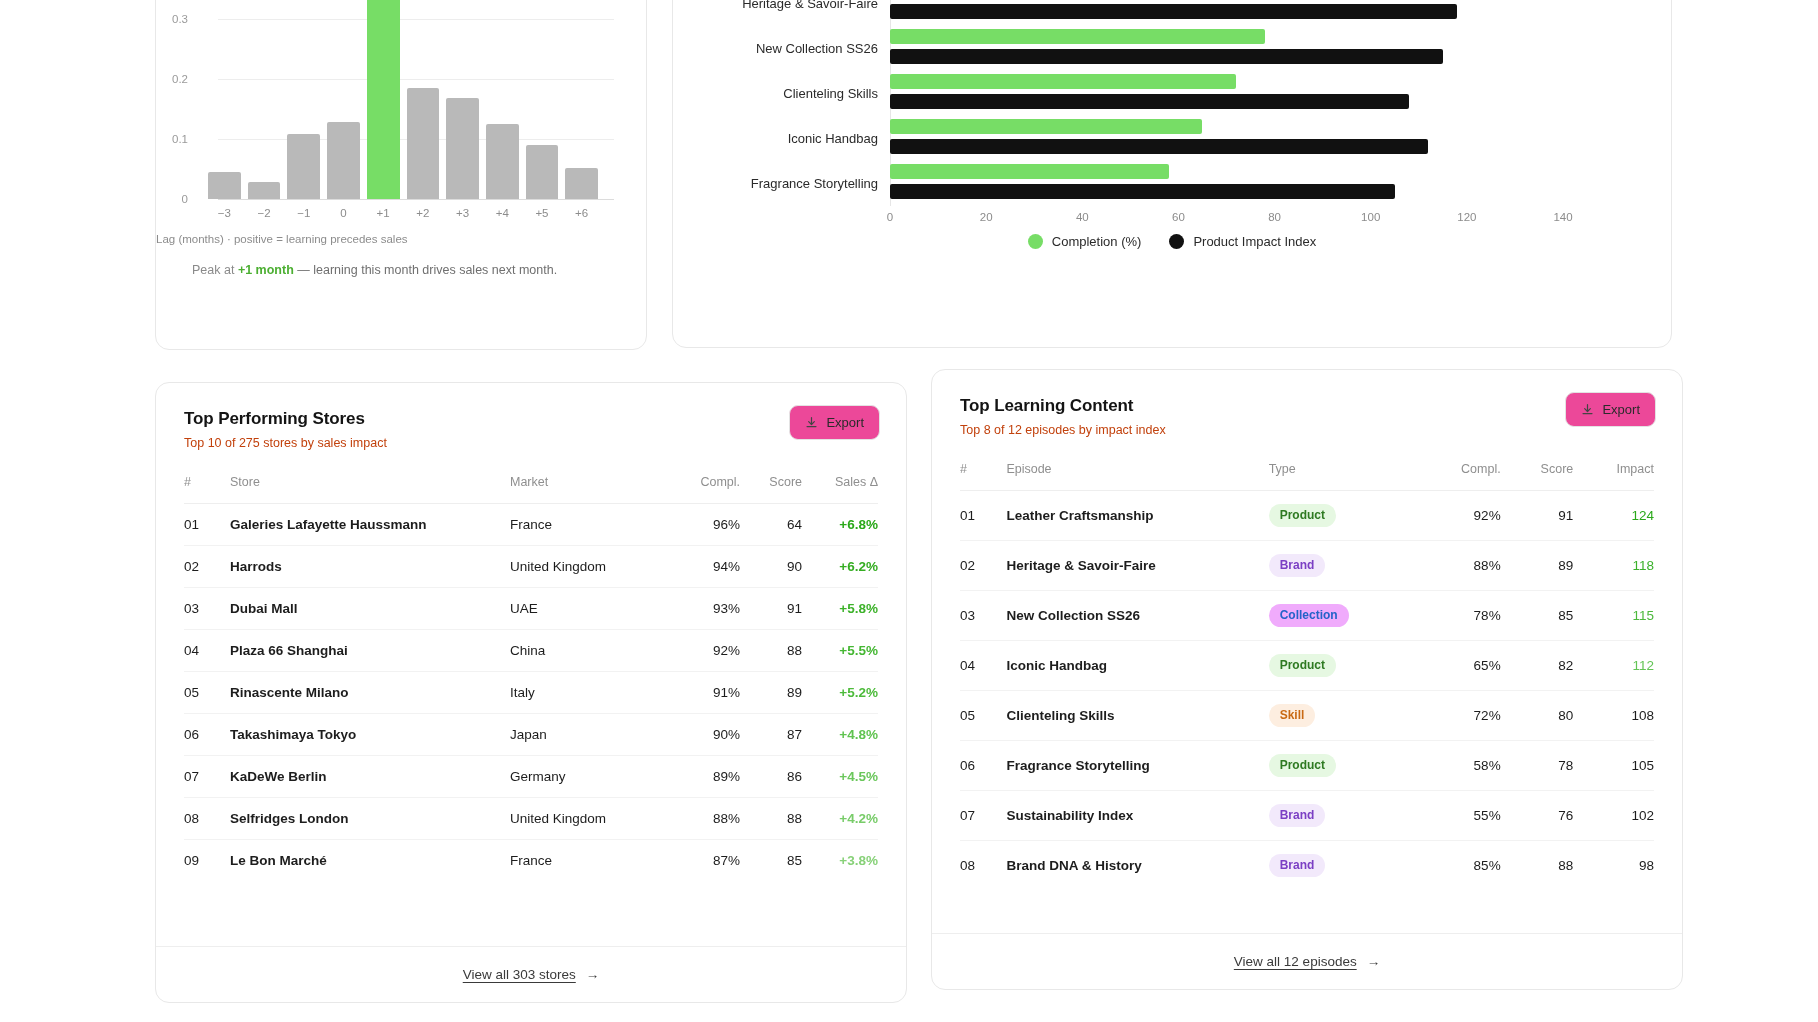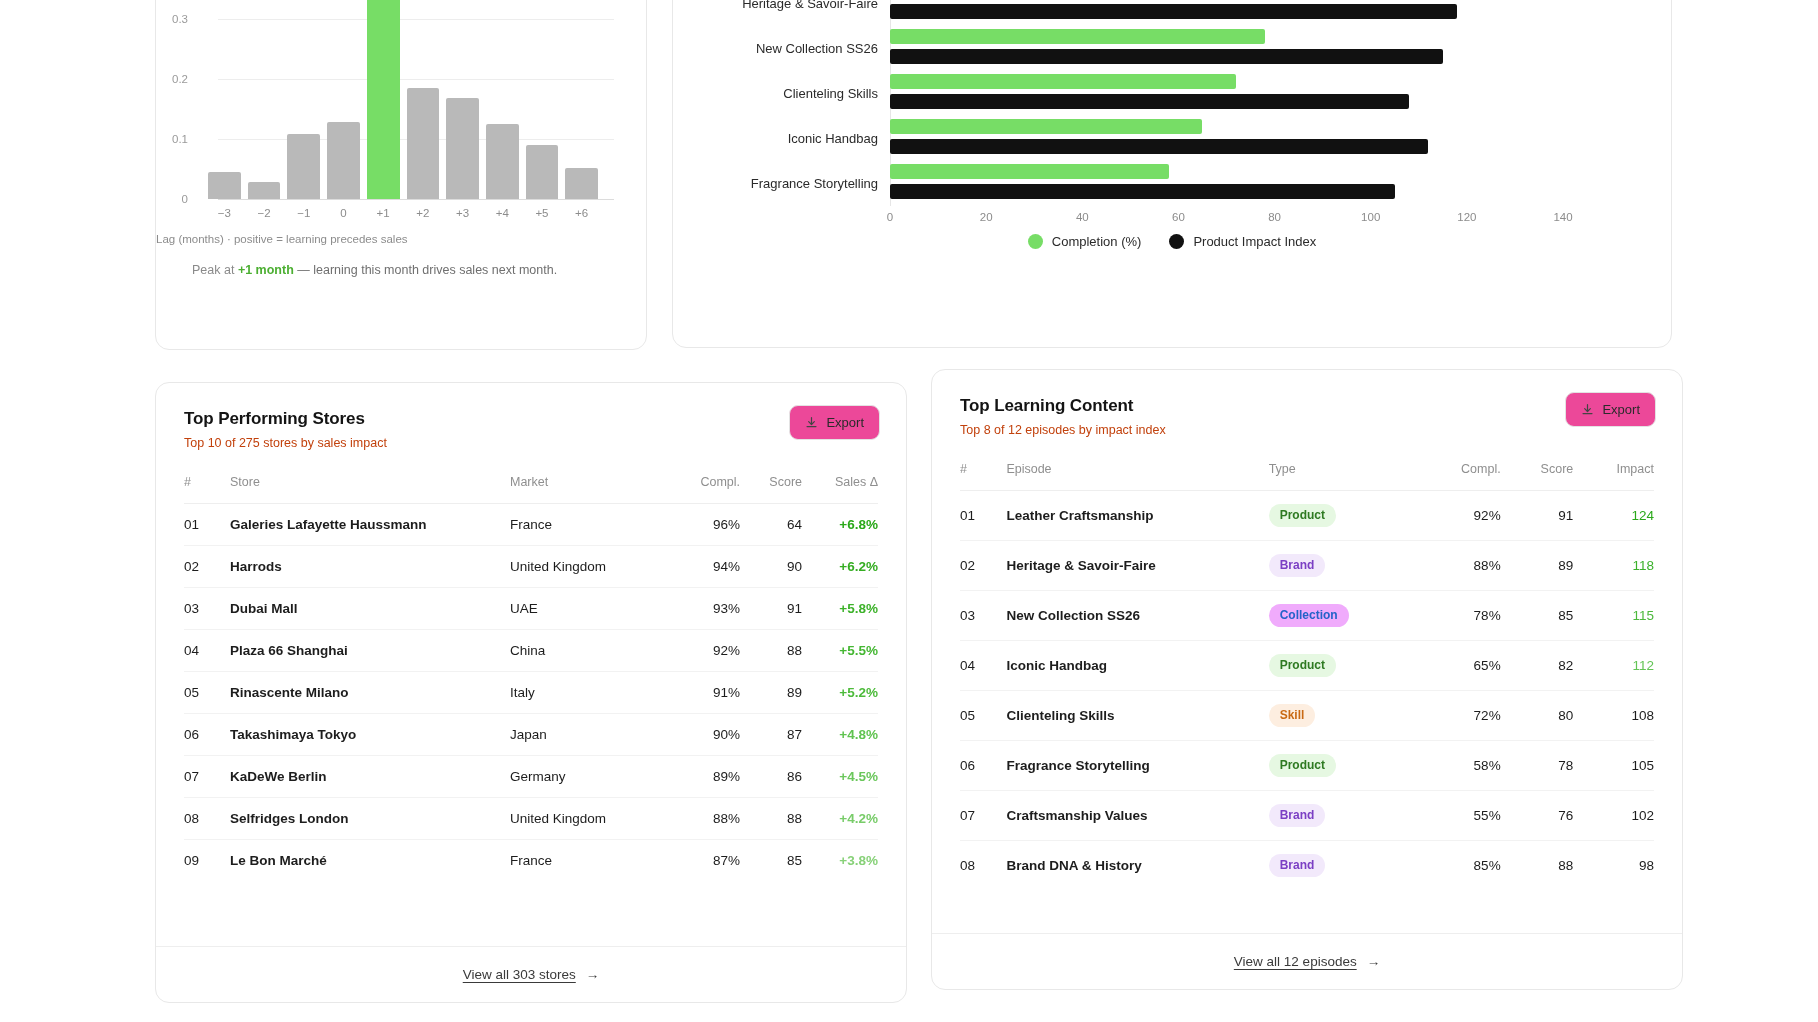--- a/index.html
+++ b/index.html
@@ -556,21 +556,21 @@
             <tr>
               <td class="cell-rank">06</td>
               <td class="cell-name">Fragrance Storytelling</td>
               <td><span class="pill pill-product">Product</span></td>
               <td class="num">58%</td>
               <td class="num">78</td>
               <td class="num" style="color: rgb(29, 29, 29);">105</td>
             </tr>
             <tr>
               <td class="cell-rank">07</td>
-              <td class="cell-name">Craftsmanship Values</td>
+              <td class="cell-name">Sustainability Index</td>
               <td><span class="pill pill-brand">Brand</span></td>
               <td class="num">55%</td>
               <td class="num">76</td>
               <td class="num" style="color: rgb(29, 29, 29);">102</td>
             </tr>
             <tr>
               <td class="cell-rank">08</td>
               <td class="cell-name">Brand DNA &amp; History</td>
               <td><span class="pill pill-brand">Brand</span></td>
               <td class="num">85%</td>

